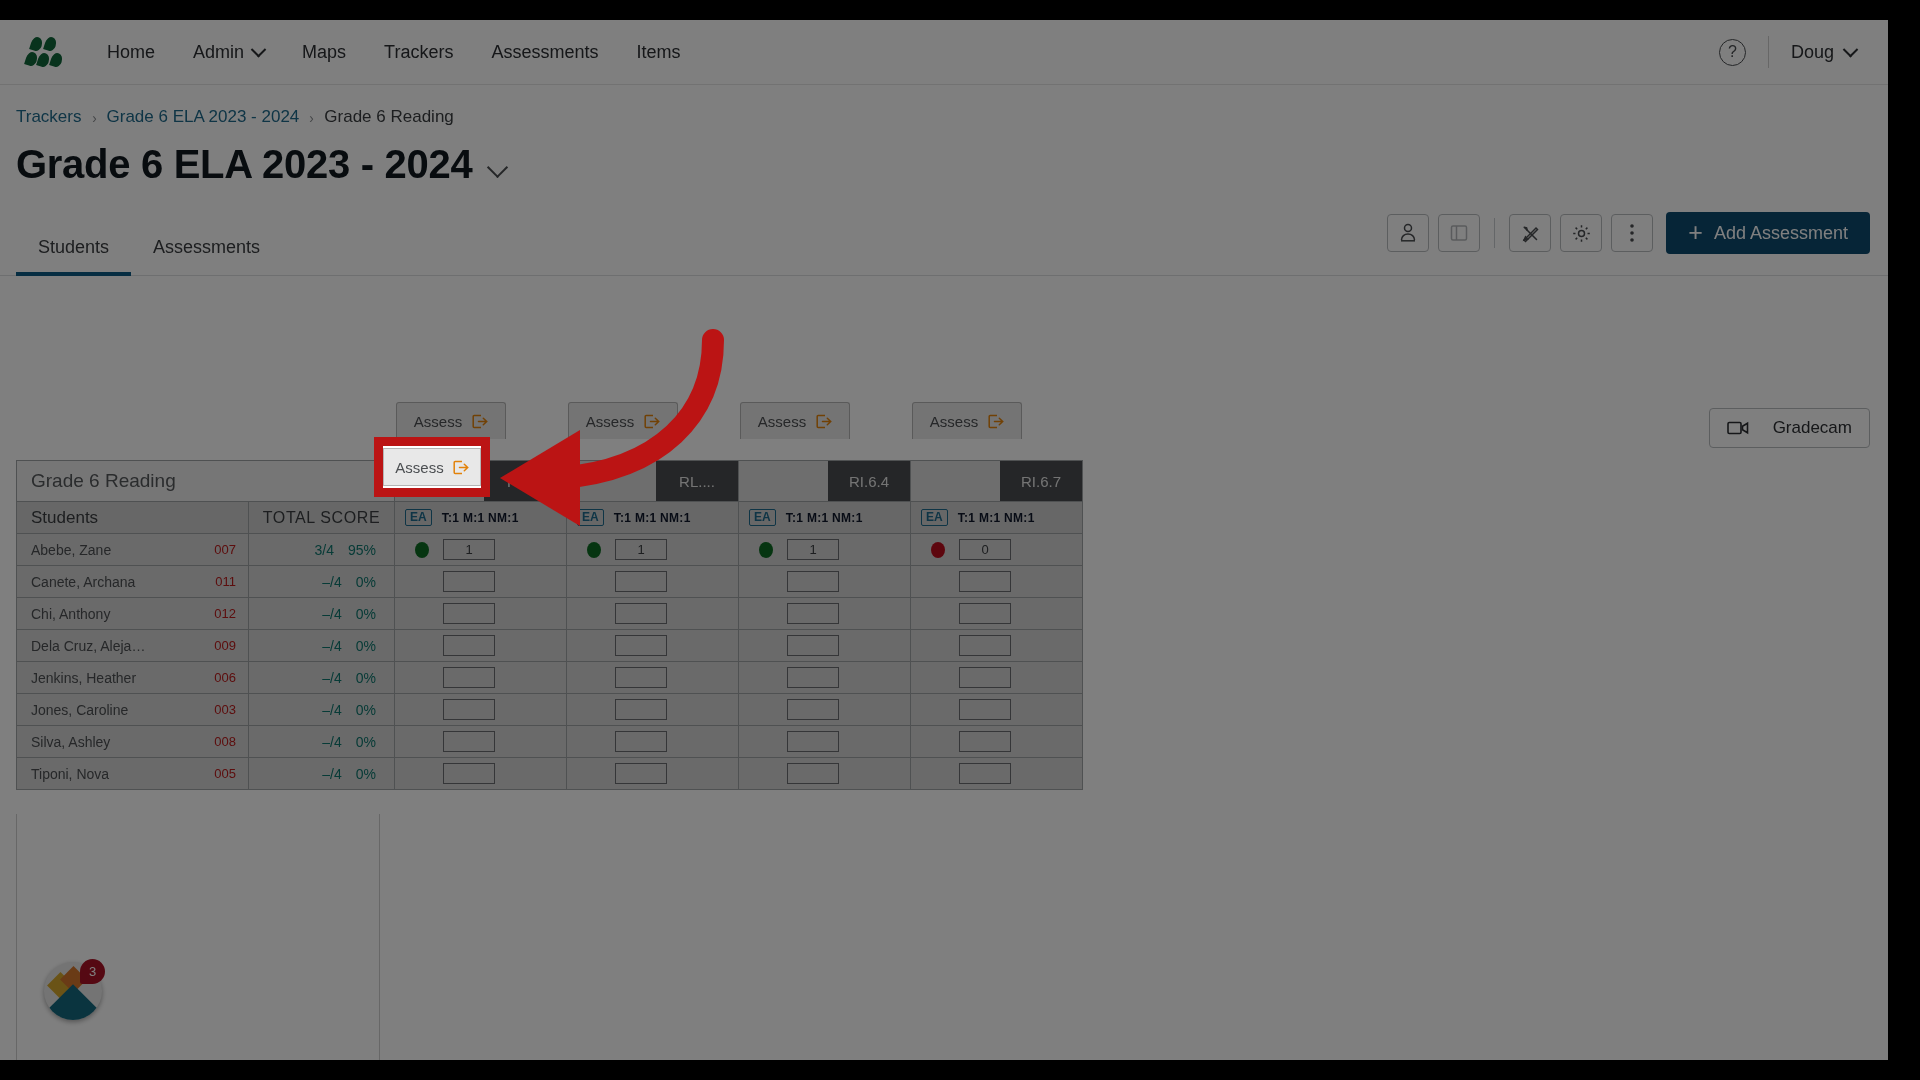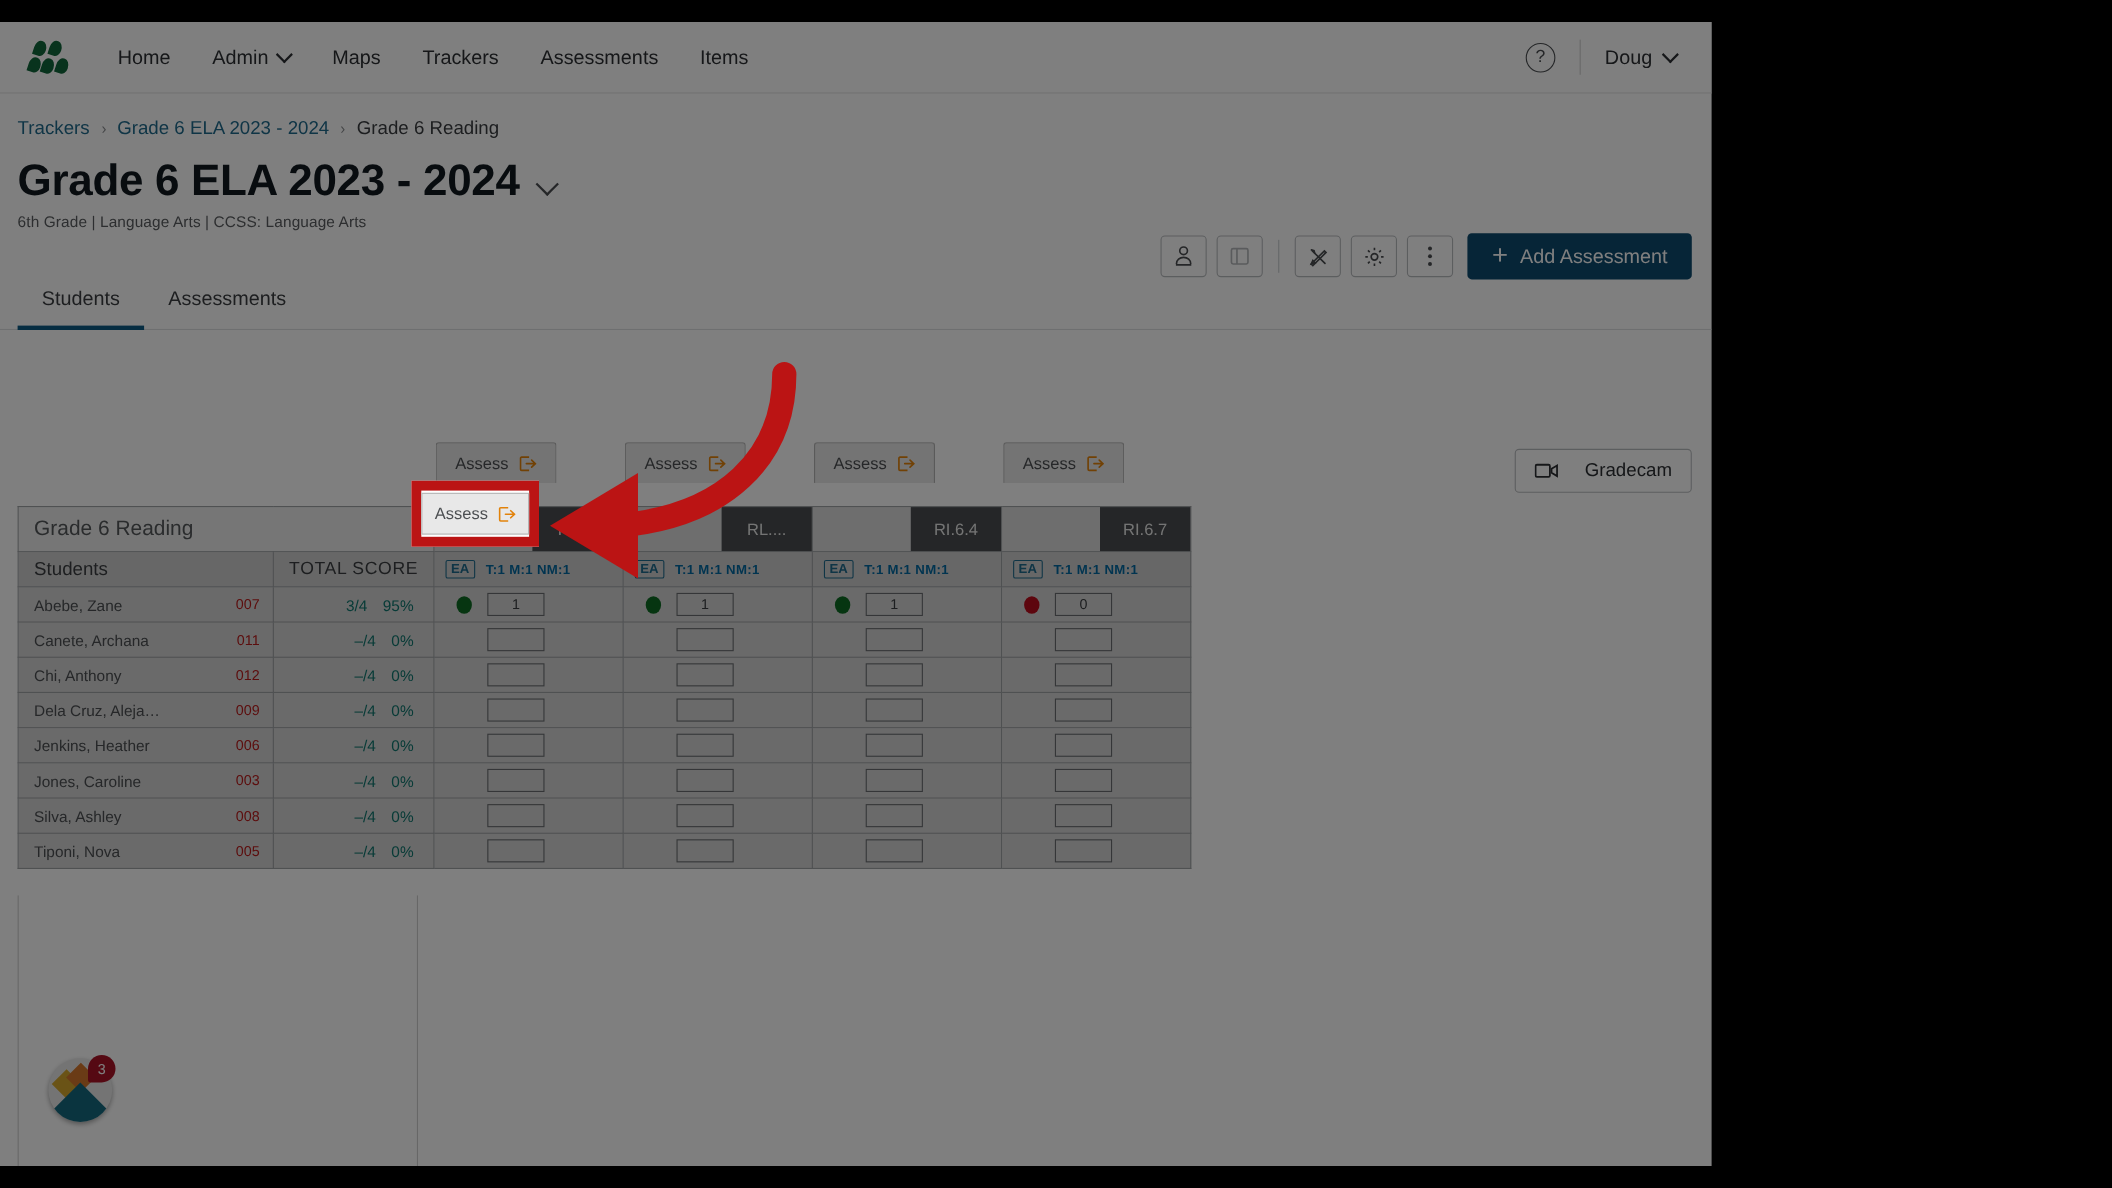--- a/index.html
+++ b/index.html
@@ -14,21 +14,21 @@
   
   #viewport {
     position: absolute;
     left: 0; top: 0;
     width: 1920px; height: 1080px;
     background: #000;
   }
   #page {
     position: absolute;
     left: 0; top: 20px;
-    width: 1556px; height: 1040px;
+    width: 1888px; height: 1040px;
     background: #ffffff;
     overflow: hidden;
   }
   
   #dim {
     position: absolute;
     left: 0; top: 20px;
     width: 1920px; height: 1040px;
     background: rgba(0,0,0,0.50);
     pointer-events: none;
@@ -321,21 +321,21 @@
   .metainner { display: flex; align-items: center; gap: 10px; }
   .eabadge {
     border: 1.4px solid #1f6a8c;
     color: #1f6a8c;
     font-size: 12px;
     font-weight: bold;
     padding: 1px 4px;
     border-radius: 2px;
     line-height: 1.1;
   }
-  .metatext { font-size: 12px; color: #0369a1; font-weight: bold; letter-spacing: 0.3px; }
+  .metatext { font-size: 12px; color: #0f172a; font-weight: bold; letter-spacing: 0.3px; }
 
   .rowcell { height: 31px; background: #d4d4d4; }
   .namecell {
     padding: 0 12px 0 14px !important;
     font-size: 14px;
     color: #4c4f52;
     vertical-align: middle;
   }
   .nameinner { display: flex; align-items: center; }
   .nm { flex: 1; white-space: nowrap; overflow: hidden; text-overflow: ellipsis; }
@@ -486,21 +486,20 @@
     <span class="crumb-sep">›</span>
     <span class="crumb-link">Grade 6 ELA 2023 - 2024</span>
     <span class="crumb-sep">›</span>
     <span class="crumb-cur">Grade 6 Reading</span>
   </div>
 
   <div id="titlerow">
     <div id="title">Grade 6 ELA 2023 - 2024</div>
     <div id="title-caret"></div>
   </div>
-  <div id="subtitle">6th Grade  |  Language Arts  |  CCSS: Language Arts</div>
 
   <div id="toolbar">
     <div class="tbtn">
       <svg width="20" height="22" viewBox="0 0 20 22" fill="none" stroke="#4a4d50" stroke-width="1.5">
         <circle cx="10" cy="6" r="3.5"></circle>
         <path d="M3.5 18c0-3.6 2.9-6 6.5-6s6.5 2.4 6.5 6"></path>
         <path d="M3 18.8h14"></path>
       </svg>
     </div>
     <div class="tbtn">

